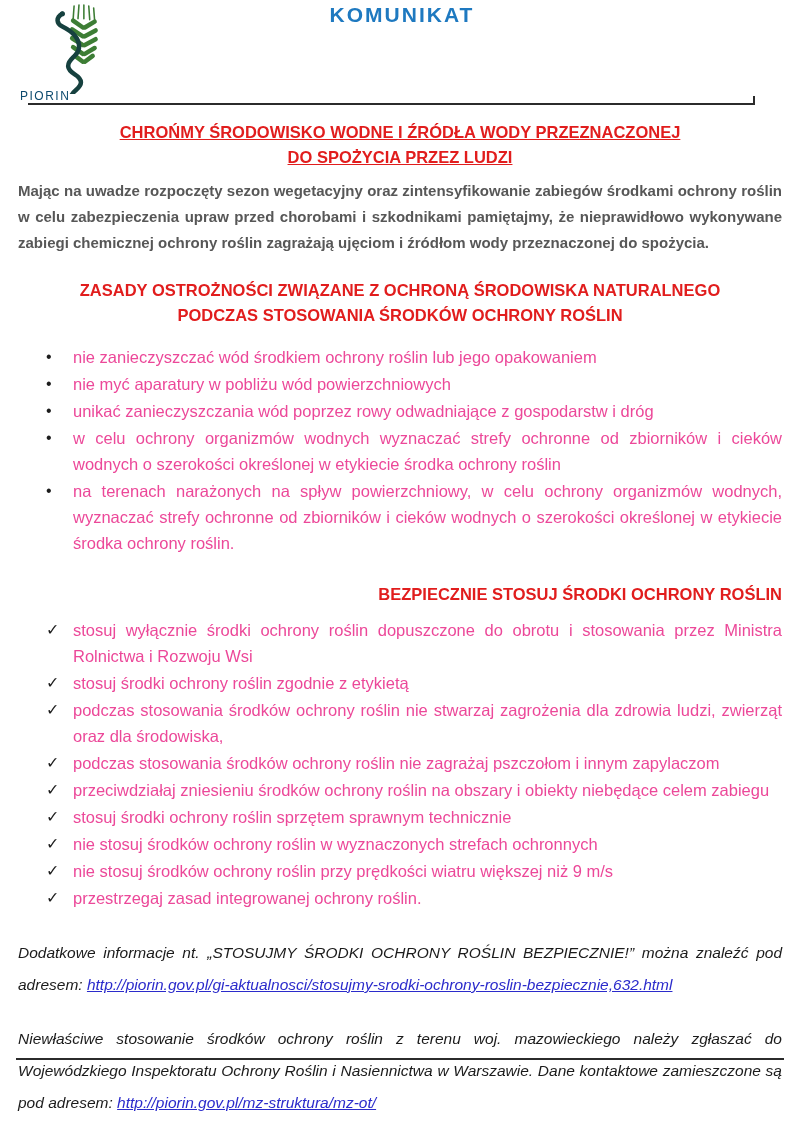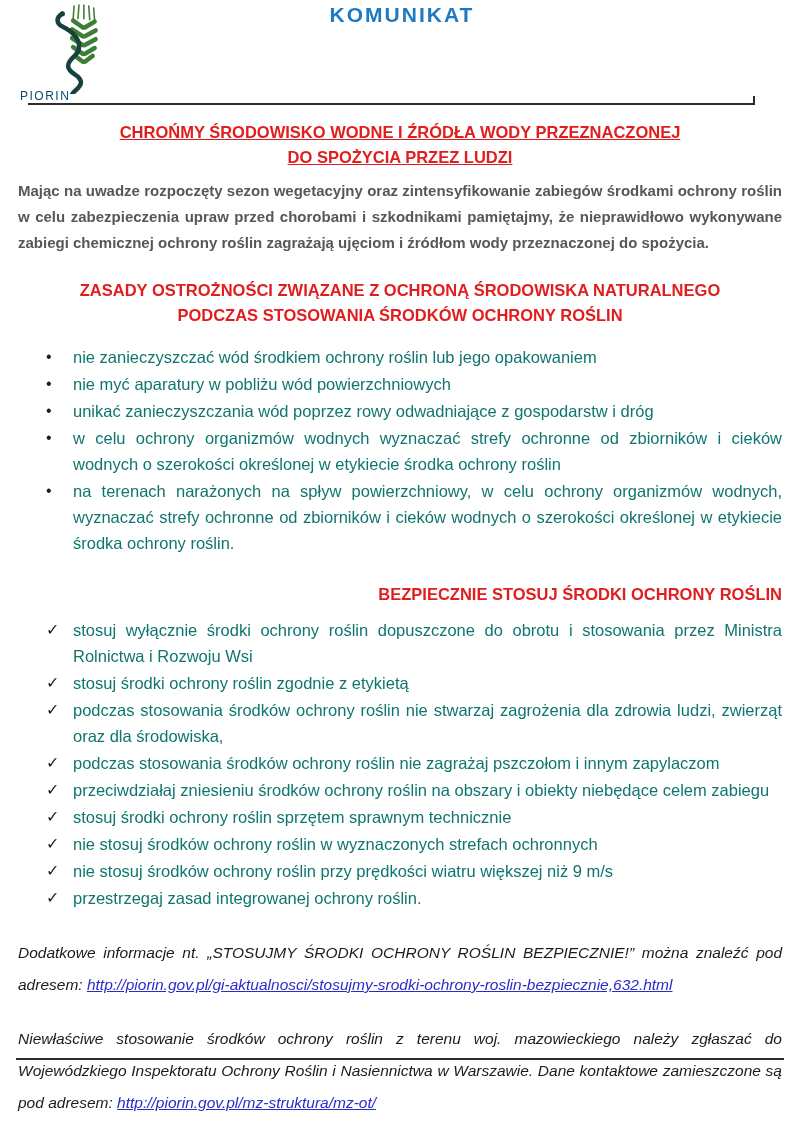--- a/index.html
+++ b/index.html
@@ -46,21 +46,21 @@
   .lead-para {
     margin:8px 18px 0 18px;
     font-size:15px; font-weight:bold; color:#575757;
     line-height:26px; text-align:justify;
   }
   
   .list { margin:10px 18px 0 18px; }
   .list-item { display:flex; margin:1px 0; }
   .list-marker { flex:none; width:27px; margin-left:28px; font-size:16px; color:#1c1c1c; line-height:26px; }
   .check-marker { flex:none; width:27px; margin-left:28px; font-size:16px; color:#1c1c1c; line-height:26px; }
-  .list-text { flex:1; font-size:16.5px; color:#0f766e; line-height:26px; text-align:justify; }
+  .list-text { flex:1; font-size:16.5px; color:#ec4899; line-height:26px; text-align:justify; }
   
   .note {
     margin:26px 18px 0 18px;
     font-style:italic; font-size:15.5px; color:#1b1b1b;
     line-height:32px; text-align:justify;
   }
   .note-2 { margin-top:22px; }
   a.doc-link { color:#2b2bcb; text-decoration:underline; }
   .block-link { display:inline-block; }
   

